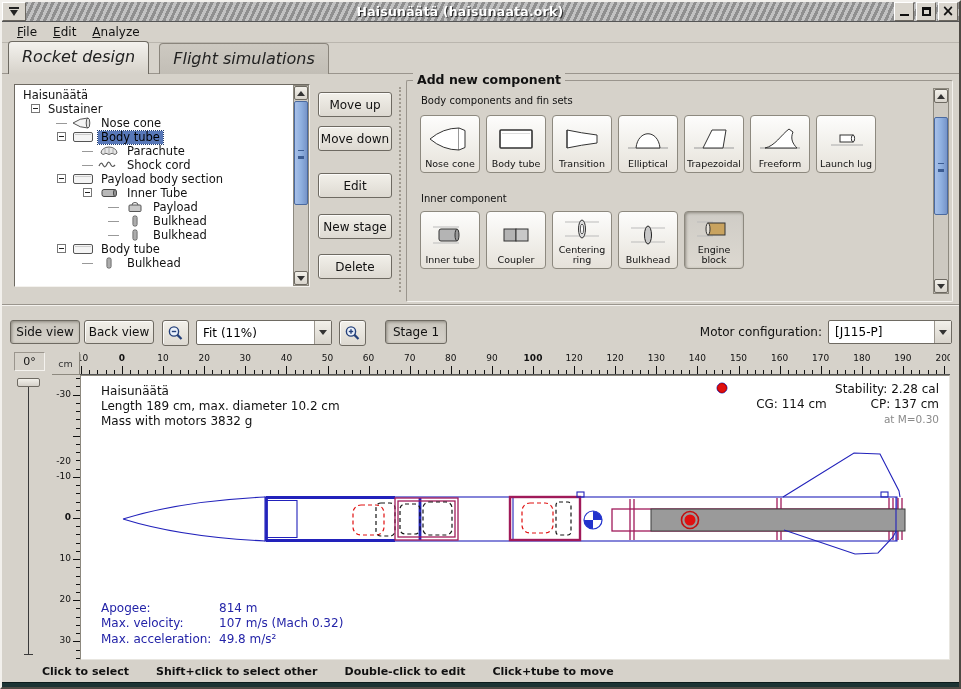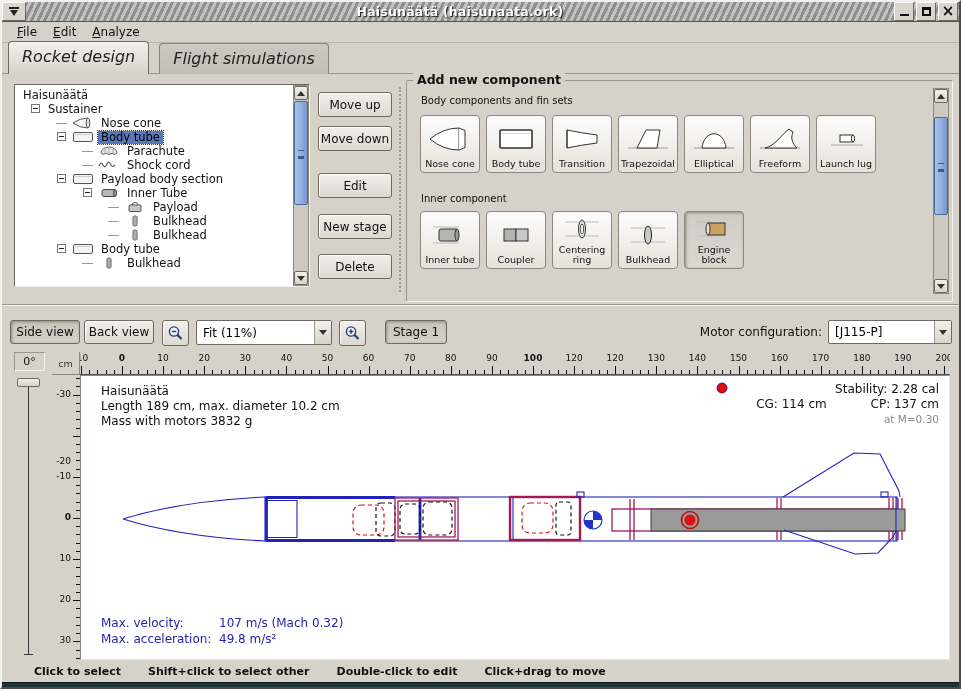--- a/index.html
+++ b/index.html
@@ -109,21 +109,21 @@
   .fig-flight .fl{width:118px;}
   
   .st-blue{stroke:var(--outline-blue);fill:none;stroke-width:1.1;}
   .st-blue-th{stroke:var(--outline-blue);fill:none;stroke-width:2.8;}
   .st-maroon{stroke:var(--coupler-maroon);fill:none;stroke-width:1.3;}
   .st-maroon-th{stroke:var(--coupler-maroon);fill:none;stroke-width:2.4;}
   .dash-red{stroke:var(--cp-red);fill:none;stroke-width:1.2;stroke-dasharray:4,3;}
   .dash-blk{stroke:#151515;fill:none;stroke-width:1.2;stroke-dasharray:4,3;}
   .motor{fill:var(--motor-gray);stroke:#3c3c3c;stroke-width:1;}
   
-  .statusbar{position:relative;height:22px;display:flex;align-items:center;padding-left:32px;gap:27px;}
+  .statusbar{position:relative;height:22px;display:flex;align-items:center;padding-left:40px;gap:27px;}
   .hint{font-size:11px;font-weight:bold;color:#111;}
   .bottomstrip{height:5px;background:#1c3434;border-top:1px solid #0c1c1c;}
 </style>
 </head>
 <body>
 
 <div class="window">
 
   <div class="titlebar">
     <div class="tb-iconbtn">
@@ -324,33 +324,33 @@
                 <path d="M8,7 Q22,10 38,12 L38,20 Q22,22 8,25 Z" fill="#fff" stroke="#333"></path>
                 <line x1="8" y1="7" x2="8" y2="25" stroke="#333"></line>
               </svg>
             </span>
             <span class="comp-lb">Transition</span>
           </div>
           <div class="comp-btn">
             <span class="comp-ic">
               <svg width="46" height="32" viewBox="0 0 46 32">
                 <line x1="3" y1="25" x2="43" y2="25" stroke="#999"></line>
+                <path d="M11,25 C13,6 33,6 35,25 Z" fill="#fff" stroke="#333"></path>
+              </svg>
+            </span>
+            <span class="comp-lb">Elliptical</span>
+          </div>
+          <div class="comp-btn">
+            <span class="comp-ic">
+              <svg width="46" height="32" viewBox="0 0 46 32">
+                <line x1="3" y1="25" x2="43" y2="25" stroke="#999"></line>
                 <path d="M12,25 L21,7 L35,7 L32,25 Z" fill="#fff" stroke="#333"></path>
               </svg>
             </span>
             <span class="comp-lb">Trapezoidal</span>
-          </div>
-          <div class="comp-btn">
-            <span class="comp-ic">
-              <svg width="46" height="32" viewBox="0 0 46 32">
-                <line x1="3" y1="25" x2="43" y2="25" stroke="#999"></line>
-                <path d="M11,25 C13,6 33,6 35,25 Z" fill="#fff" stroke="#333"></path>
-              </svg>
-            </span>
-            <span class="comp-lb">Elliptical</span>
           </div>
           <div class="comp-btn">
             <span class="comp-ic">
               <svg width="46" height="32" viewBox="0 0 46 32">
                 <line x1="3" y1="25" x2="43" y2="25" stroke="#999"></line>
                 <path d="M8,25 C18,23 24,12 32,6 L36,9 C33,16 36,21 40,25 Z" fill="#fff" stroke="#333"></path>
               </svg>
             </span>
             <span class="comp-lb">Freeform</span>
           </div>
@@ -718,31 +718,35 @@
             <svg width="12" height="12" viewBox="0 0 12 12">
               <circle cx="6" cy="6" r="4.5" fill="#e01010" stroke="#b00"></circle>
             </svg>
             <span>CP: 137 cm</span>
           </div>
         <div class="dim">at M=0.30</div>
       </div>
 
       <div class="fig-flight" id="figFlight">
           <div class="frow">
+            <span class="fl">Apogee:</span>
+            <span>814 m</span>
+          </div>
+          <div class="frow">
             <span class="fl">Max. velocity:</span>
             <span>107 m/s  (Mach 0.32)</span>
           </div>
           <div class="frow">
             <span class="fl">Max. acceleration:</span>
             <span>49.8 m/s²</span>
           </div>
         </div>
     </div>
   </div>
 
   <div class="statusbar" id="statusBar">
       <span class="hint">Click to select</span>
       <span class="hint">Shift+click to select other</span>
       <span class="hint">Double-click to edit</span>
-      <span class="hint">Click+drag to move</span>
+      <span class="hint">Click+tube to move</span>
     </div>
   <div class="bottomstrip"></div>
 </div>
 
 </body></html>

